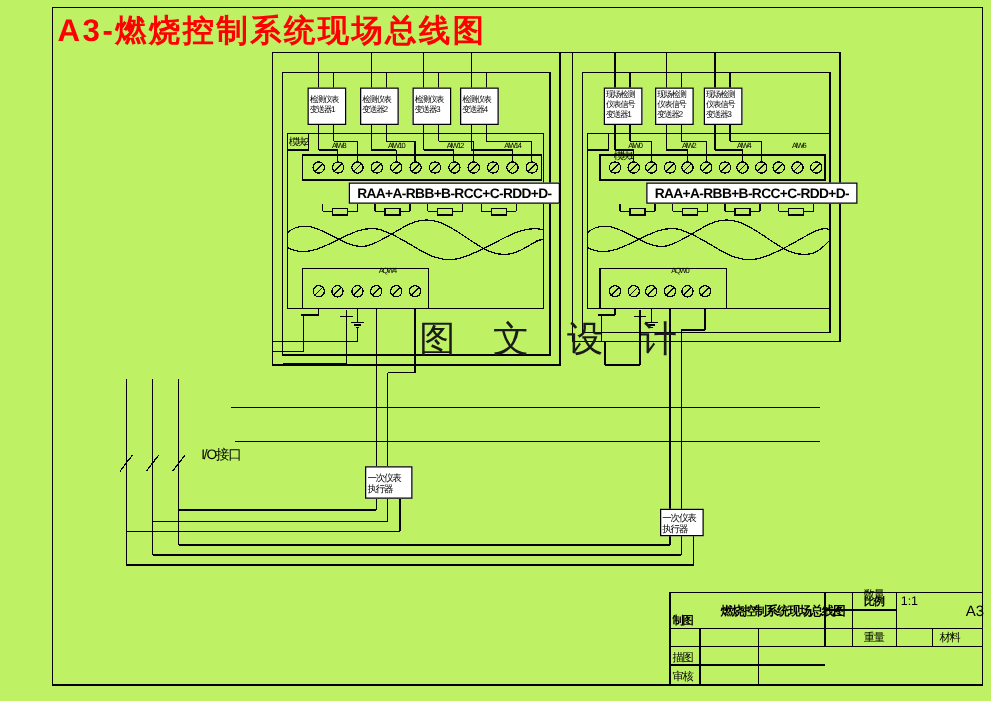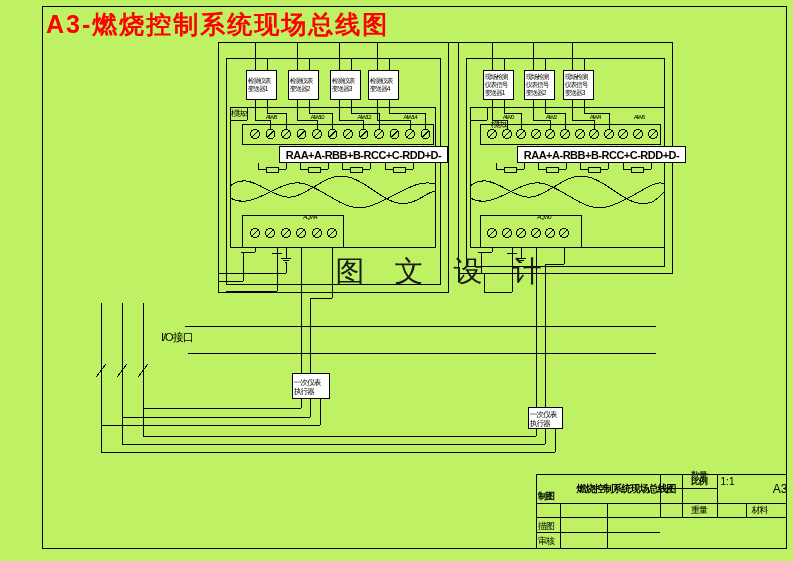--- a/index.html
+++ b/index.html
@@ -12,21 +12,21 @@
   .box{position:absolute;z-index:2;border:1px solid #000;background:#fff;box-sizing:border-box;
        text-align:left;overflow:hidden;}
   .tl{letter-spacing:-1px;line-height:8px;font-size:7px;transform:scale(.95);}
   .main-title{left:46px;top:8px;width:400px;height:30px;font-size:25px;font-weight:bold;
               letter-spacing:2px;color:#ff0000;}
   .mod-label{font-size:8px;letter-spacing:-2px;width:18px;height:11px;overflow:hidden;}
   .aiw{font-size:6px;letter-spacing:-1px;width:26px;text-align:center;}
   .names{z-index:2;position:absolute;font-size:11px;font-weight:bold;letter-spacing:-.5px;
          background:#fff;border:1px solid #000;box-sizing:border-box;}
   .aqw{font-size:6px;letter-spacing:-1px;}
-  .io{font-size:11px;letter-spacing:-1px;}
+  .io{font-size:11px;letter-spacing:-1px;margin-top:26px;}
   .wm{left:316px;top:252px;width:200px;height:40px;font-size:29px;font-weight:400;
       letter-spacing:11px;color:#1a1a1a;}
   .tb{font-size:9px;letter-spacing:-1px;}
   .tb-title{font-size:10px;font-weight:bold;letter-spacing:-1px;}
 </style>
 </head>
 <body>
 
 <div class="stage">
 

